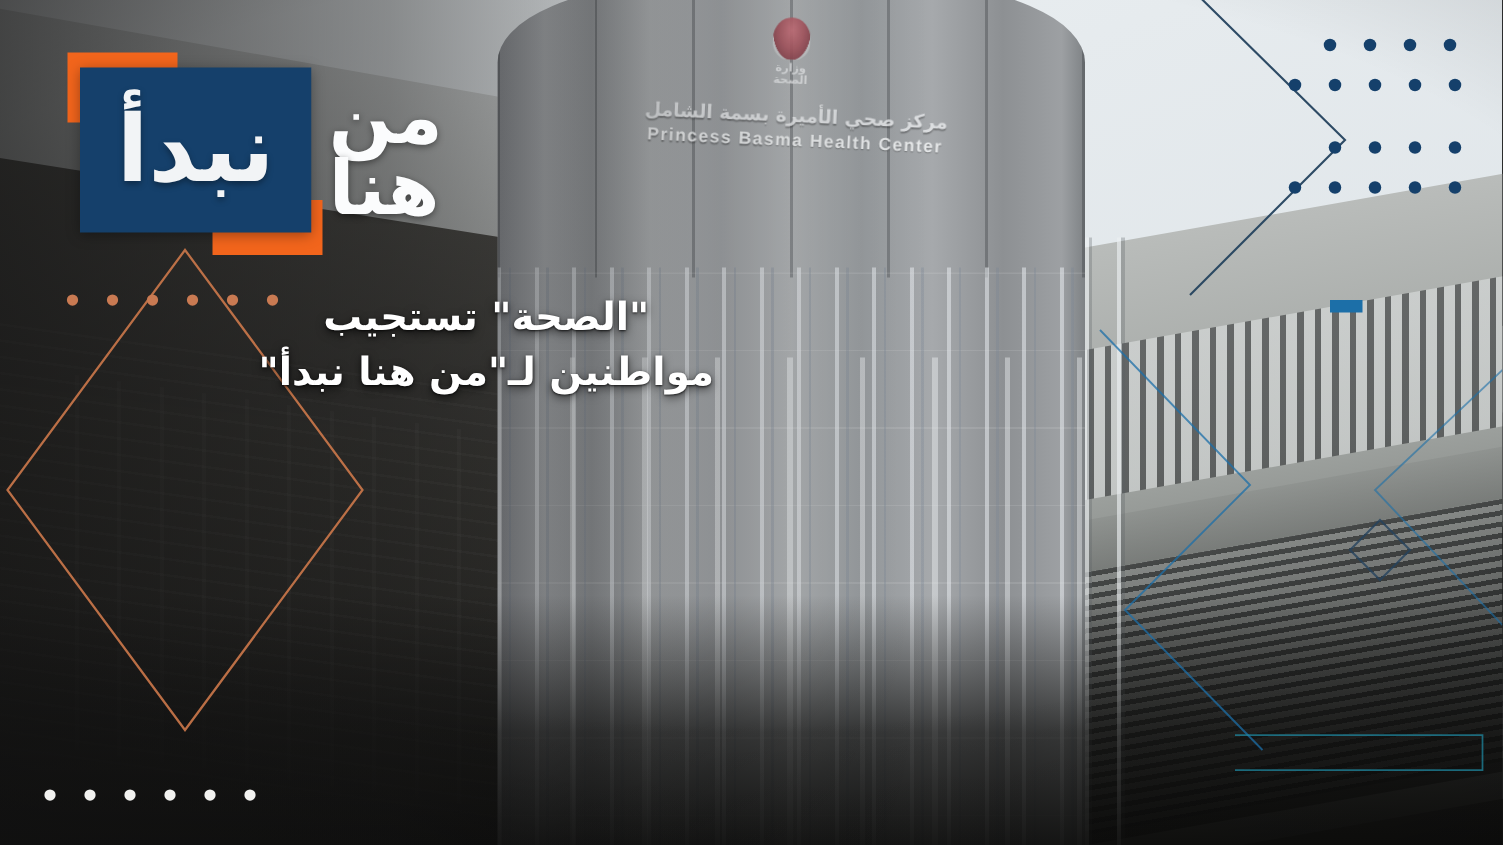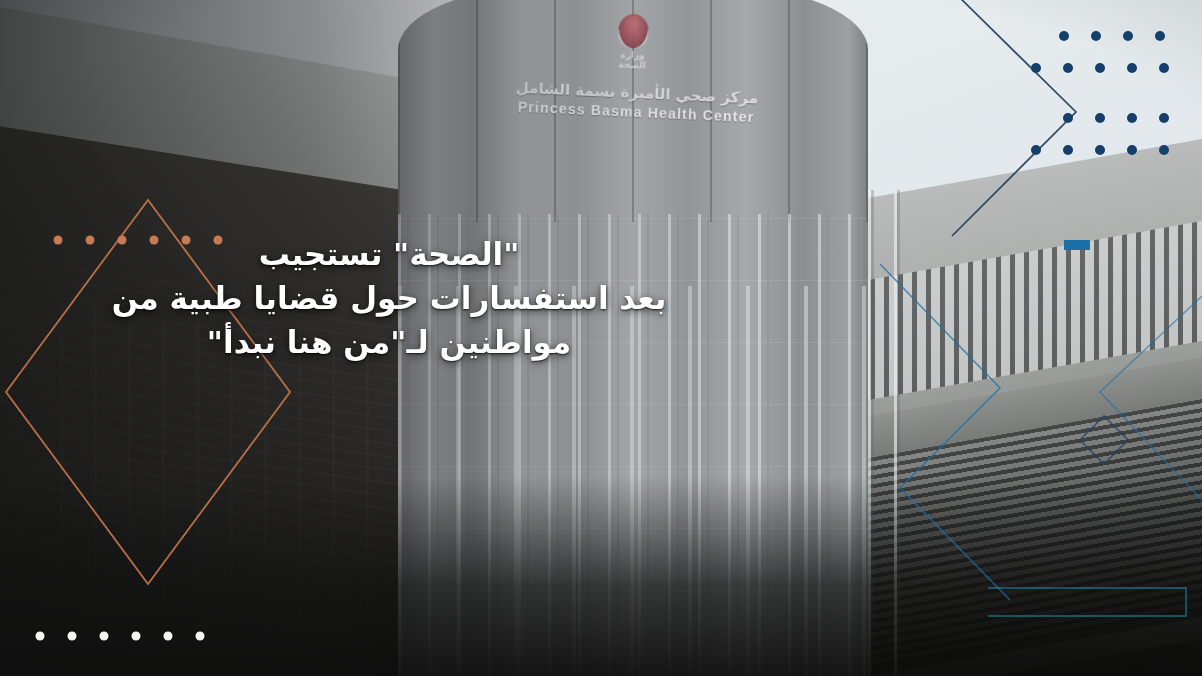--- a/index.html
+++ b/index.html
@@ -361,22 +361,31 @@
           <circle cx="200" cy="636" r="4.5"></circle>
       </g>
 
       <polyline points="880,264 1000,388 900,488 1010,600" fill="none" stroke="#1C6FA8" stroke-width="1.5" opacity=".75"></polyline>
       <polyline points="1202,296 1100,392 1202,500" fill="none" stroke="#1C6FA8" stroke-width="1.5" opacity=".6"></polyline>
       <polygon points="1104,416 1128,440 1104,464 1080,440" fill="none" stroke="#24425E" stroke-width="1.6" opacity=".8"></polygon>
       <polyline points="988,588 1186,588 1186,616 988,616" fill="none" stroke="#1F8FA8" stroke-width="1.4" opacity=".7"></polyline>
     </svg>
   </div>
 
+  <div class="logo">
+    <div class="logo-corner-tl"></div>
+    <div class="logo-corner-br"></div>
+    <div class="logo-box"></div>
+    <div class="logo-word">نبدأ</div>
+    <div class="logo-side">
+      <span>من</span>
+      <span>هنا</span>
+    </div>
+  </div>
 
   <div class="headline-block">
     <div class="ar-head">
       <div>"الصحة" تستجيب</div>
-      <div>بعد استفسارات حول قضايا طبية من</div>
       <div>مواطنين لـ"من هنا نبدأ"</div>
     </div>
   </div>
 
 </div>
 
 </body></html>

